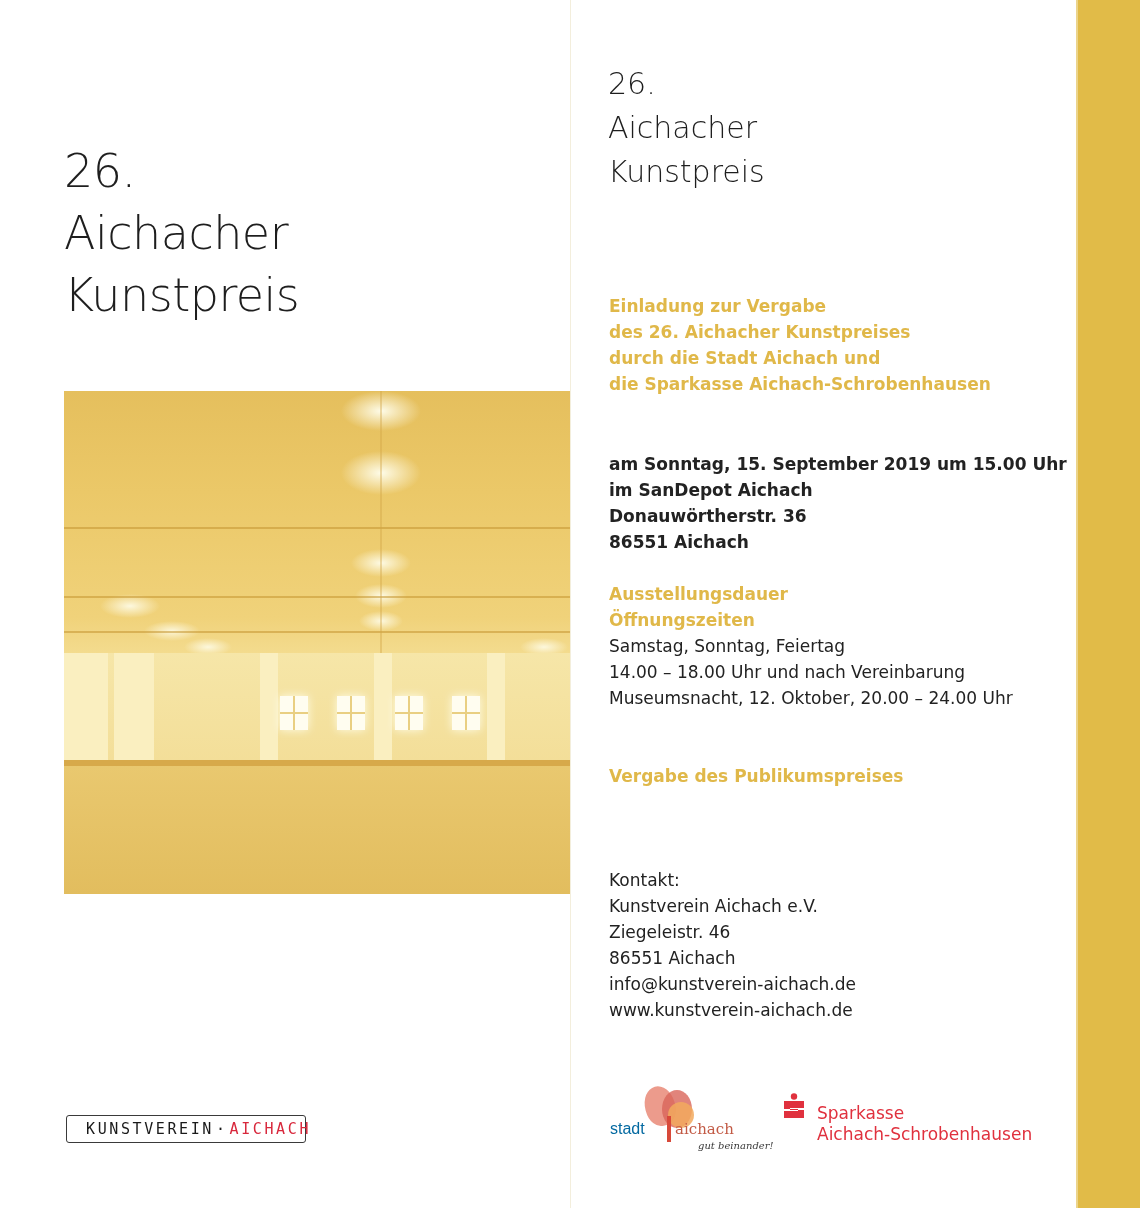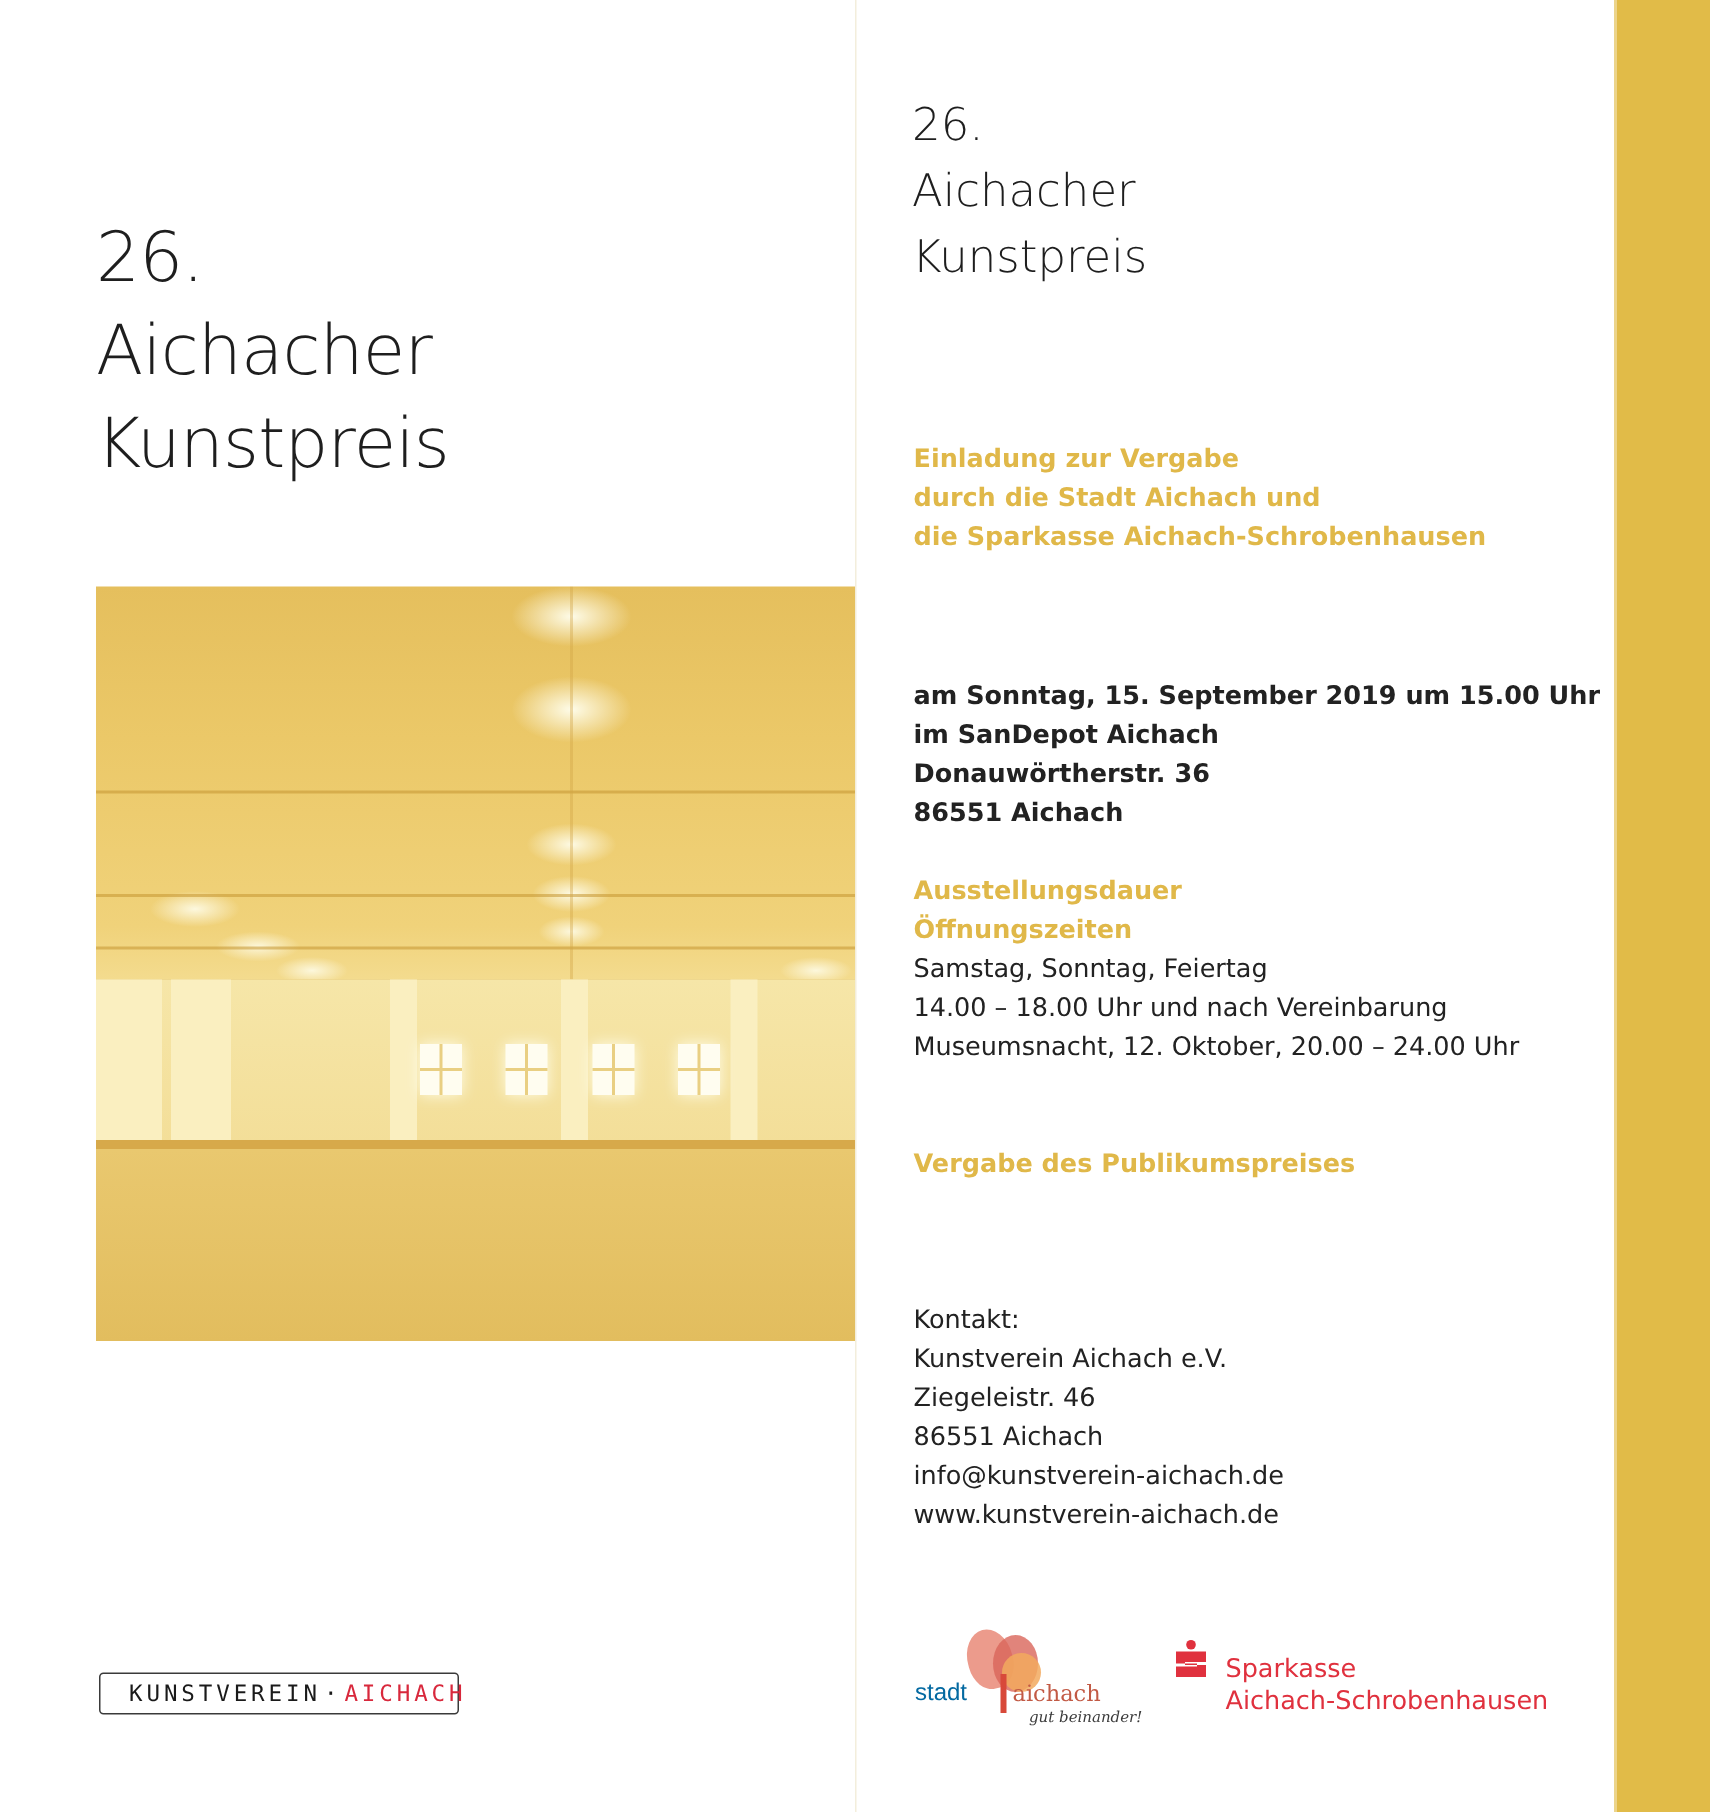--- a/index.html
+++ b/index.html
@@ -83,21 +83,21 @@
     .prize { top: 731px; }
     .contact { top: 835px; }
 
     .stadt-logo { position: absolute; left: 610px; top: 1084px; width: 160px; height: 70px; }
     .stadt-logo .leaf1 { position: absolute; left: 35px; top: 2px; width: 30px; height: 40px; border-radius: 50% 50% 45% 45%; background: #e98a78; opacity: 0.85; transform: rotate(-15deg); }
     .stadt-logo .leaf2 { position: absolute; left: 52px; top: 6px; width: 30px; height: 38px; border-radius: 50%; background: #d9655a; opacity: 0.8; }
     .stadt-logo .leaf3 { position: absolute; left: 58px; top: 18px; width: 26px; height: 26px; border-radius: 50%; background: #f2a95e; opacity: 0.85; }
     .stadt-logo .stem { position: absolute; left: 57px; top: 32px; width: 4px; height: 26px; background: #d8493a; }
     .stadt-logo .w1 { position: absolute; left: 0; top: 36px; font-family: Liberation Sans, sans-serif; font-size: 16px; color: #0369a1; }
     .stadt-logo .w2 { position: absolute; left: 65px; top: 36px; font-family: "DejaVu Serif", serif; font-size: 15px; color: #c25a45; }
-    .stadt-logo .tag { position: absolute; left: 76px; top: 56px; font-family: "DejaVu Serif", serif; font-style: italic; font-size: 10px; color: #3a3a3a; white-space: nowrap; }
+    .stadt-logo .tag { position: absolute; left: 88px; top: 56px; font-family: "DejaVu Serif", serif; font-style: italic; font-size: 10px; color: #3a3a3a; white-space: nowrap; }
 
     .spk-logo { position: absolute; left: 781px; top: 1093px; width: 280px; height: 60px; }
     .spk-logo .s-icon { position: absolute; left: 2px; top: 0; width: 22px; height: 26px; }
     .spk-logo .s-text { position: absolute; left: 36px; top: 10px; font-size: 17px; line-height: 21px; color: #e0313e; white-space: nowrap; }
   </style>
 </head>
 <body>
 
 <div class="fold-line"></div>
 <div class="gold-strip"></div>
@@ -135,20 +135,21 @@
 </div>
 
 <div class="r-title">
   <div>26.</div>
   <div>Aichacher</div>
   <div>Kunstpreis</div>
 </div>
 
 <div class="block invite gold">
   <div>Einladung zur Vergabe</div>
+  <div>des 26. Aichacher Kunstpreises</div>
   <div>durch die Stadt Aichach und</div>
   <div>die Sparkasse Aichach-Schrobenhausen</div>
 </div>
 
 <div class="block event">
   <div>am Sonntag, 15. September 2019 um 15.00 Uhr</div>
   <div>im SanDepot Aichach</div>
   <div>Donauwörtherstr. 36</div>
   <div>86551 Aichach</div>
 </div>

